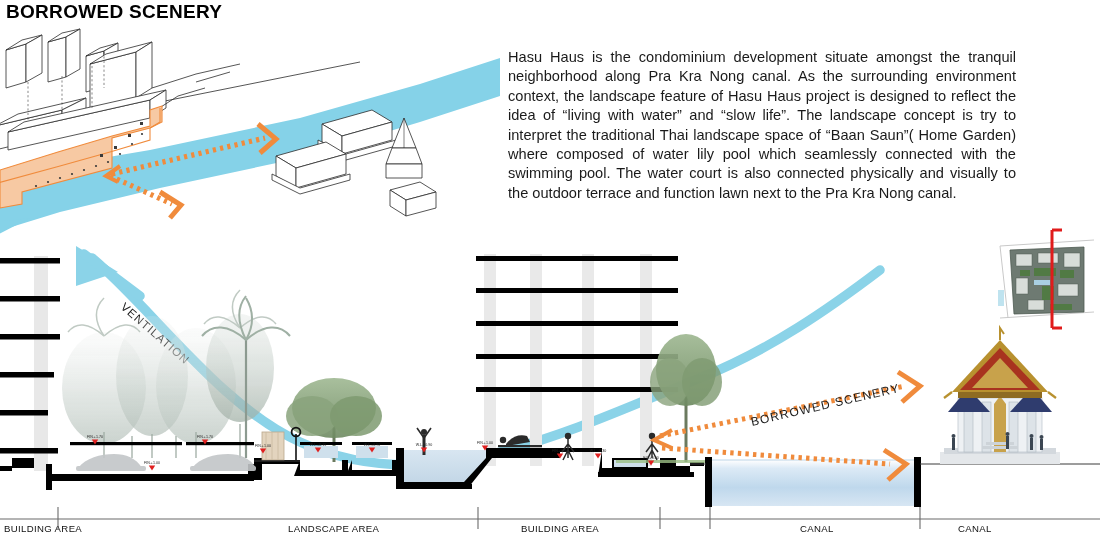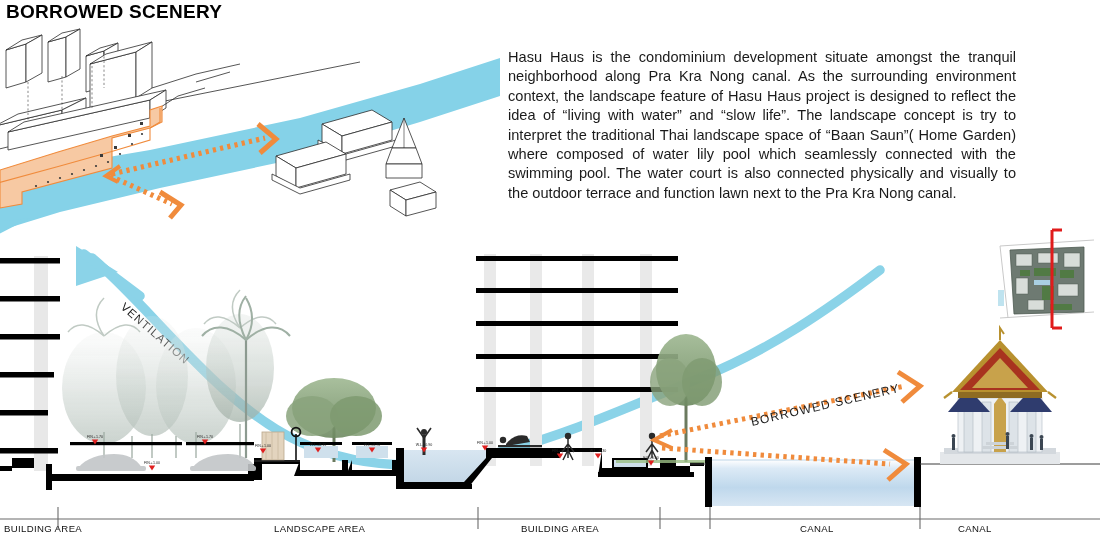--- a/index.html
+++ b/index.html
@@ -536,20 +536,20 @@
       <g id="zone-ticks" stroke="#6b6b6b" stroke-width="1.1">
           <path d="M58,2 L58,24"></path>
           <path d="M478,2 L478,24"></path>
           <path d="M660,2 L660,24"></path>
           <path d="M710,2 L710,24"></path>
           <path d="M920,2 L920,24"></path>
         </g>
     </svg>
     <div id="zone-labels">
         <div class="zone-label" style="left: 4px;">BUILDING AREA</div>
-        <div class="zone-label" style="left: 274px;">LANDSCAPE AREA</div>
+        <div class="zone-label" style="left: 288px;">LANDSCAPE AREA</div>
         <div class="zone-label" style="left: 521px;">BUILDING AREA</div>
         <div class="zone-label" style="left: 800px; text-align: center;">CANAL</div>
         <div class="zone-label" style="left: 958px;">CANAL</div>
       </div>
   </div>
 
 </div>
 
 </body></html>

